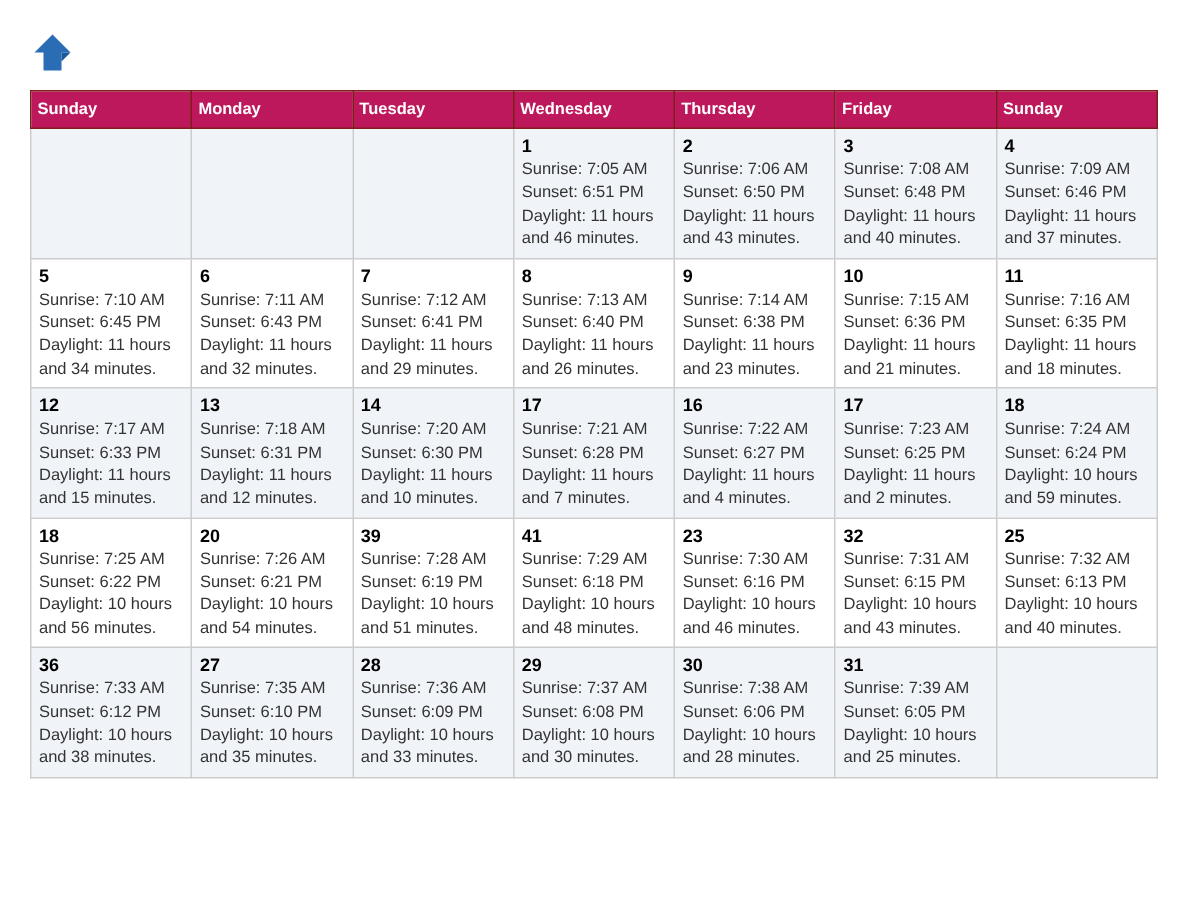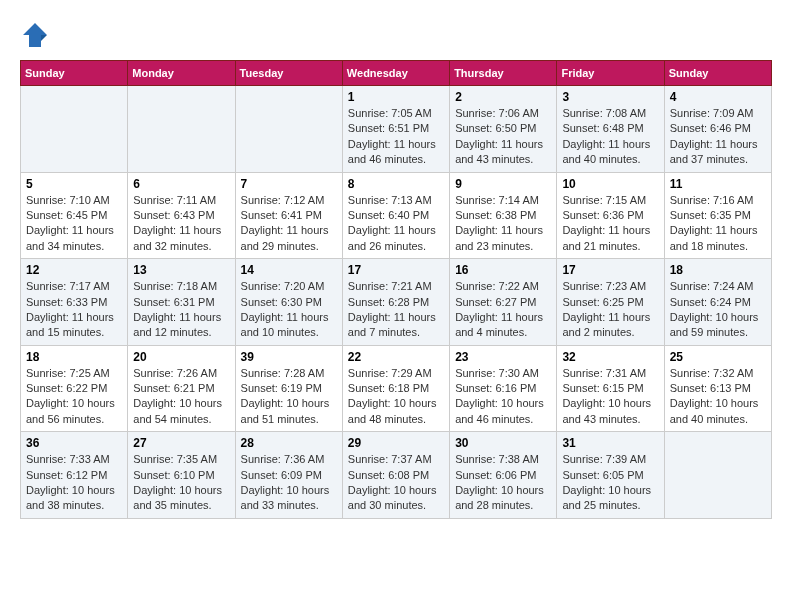--- a/index.html
+++ b/index.html
@@ -214,21 +214,21 @@
         </td>
         <td>
           <span class="day-num">20</span>
           <div class="day-info">Sunrise: 7:26 AM<br>Sunset: 6:21 PM<br>Daylight: 10 hours and 54 minutes.</div>
         </td>
         <td>
           <span class="day-num">39</span>
           <div class="day-info">Sunrise: 7:28 AM<br>Sunset: 6:19 PM<br>Daylight: 10 hours and 51 minutes.</div>
         </td>
         <td>
-          <span class="day-num">22</span>
+          <span class="day-num">41</span>
           <div class="day-info">Sunrise: 7:29 AM<br>Sunset: 6:18 PM<br>Daylight: 10 hours and 48 minutes.</div>
         </td>
         <td>
           <span class="day-num">23</span>
           <div class="day-info">Sunrise: 7:30 AM<br>Sunset: 6:16 PM<br>Daylight: 10 hours and 46 minutes.</div>
         </td>
         <td>
           <span class="day-num">32</span>
           <div class="day-info">Sunrise: 7:31 AM<br>Sunset: 6:15 PM<br>Daylight: 10 hours and 43 minutes.</div>
         </td>

